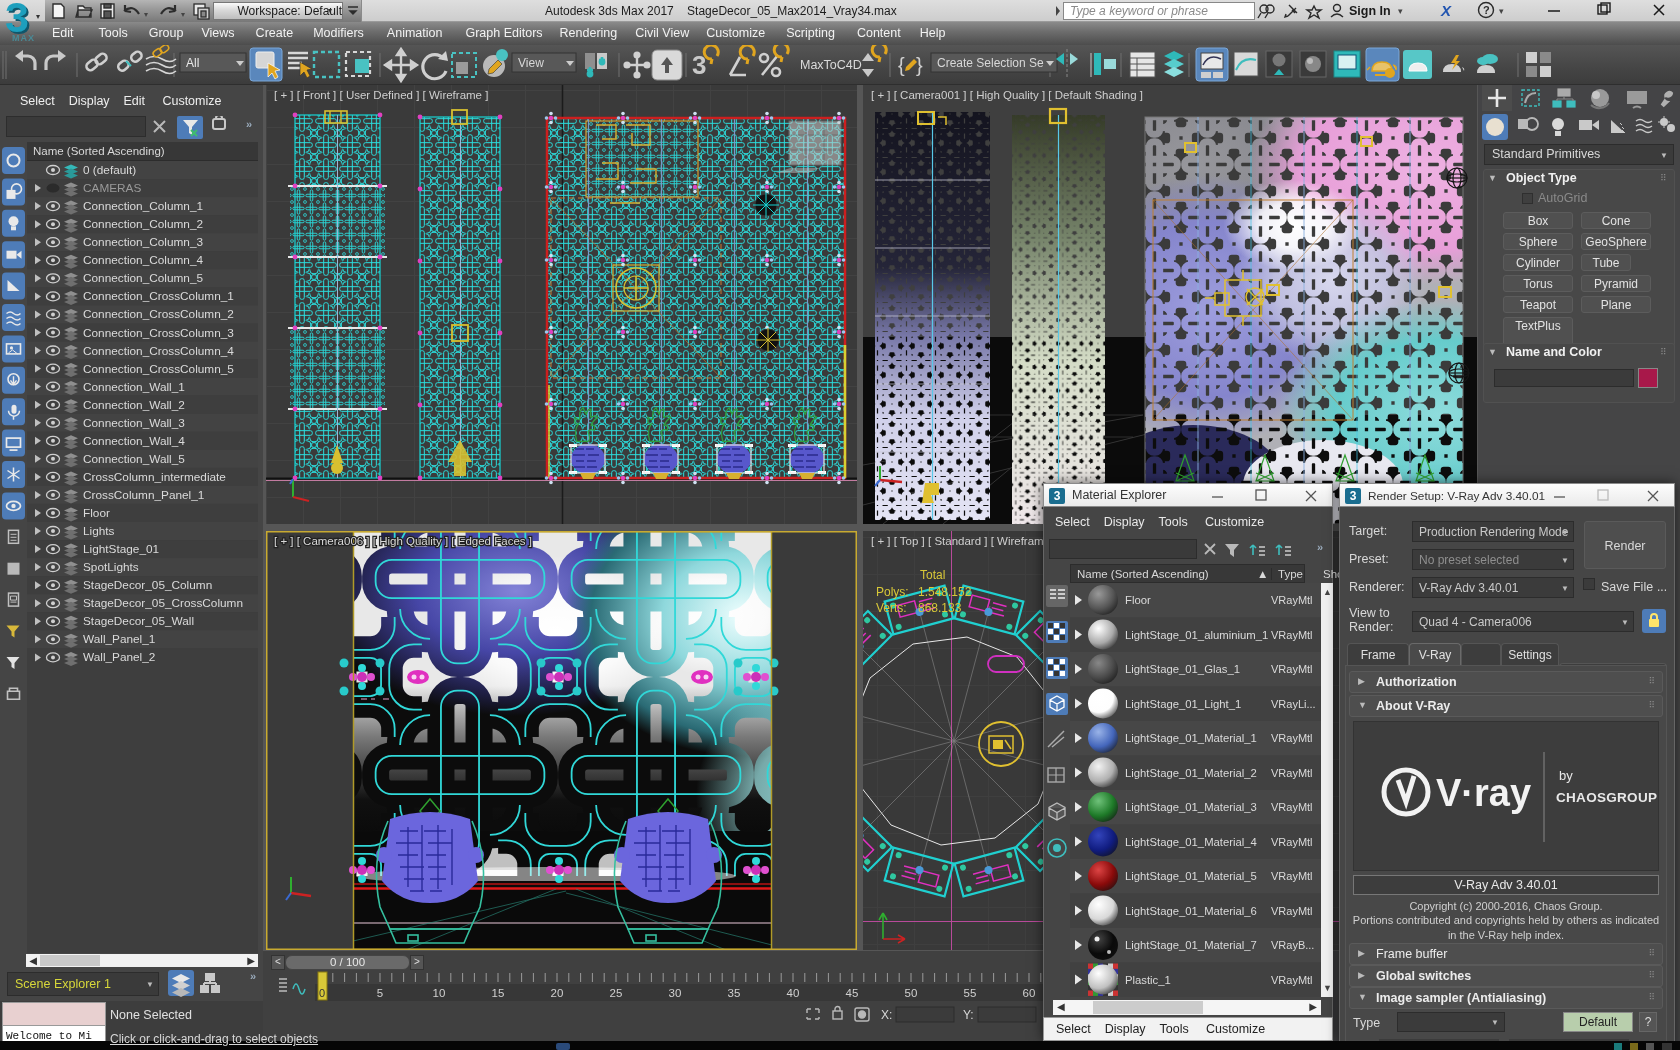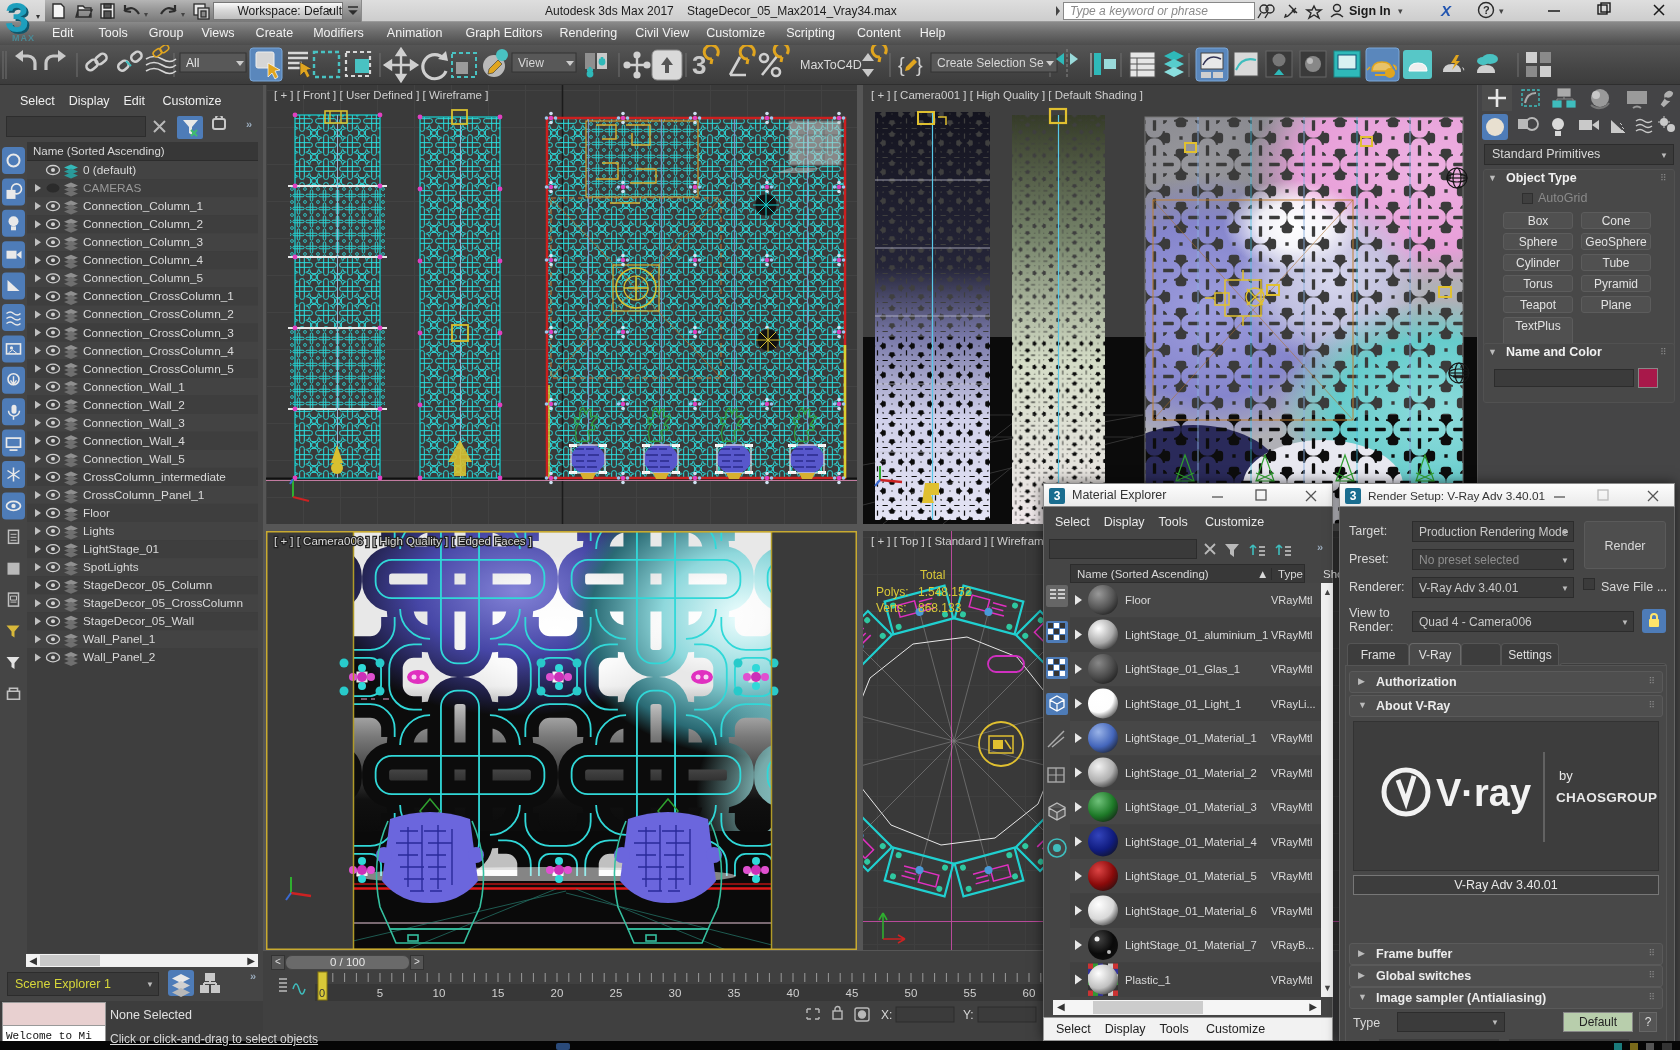--- a/index.html
+++ b/index.html
@@ -1393,21 +1393,21 @@
     <div class="abs" style="left:10px;top:88px;color:#bbb;font-size:9px;">▼</div>
     <div class="abs" style="left:28px;top:86px;color:#f0f0f0;font-size:12.5px;font-weight:bold;">Object Type</div>
     <div class="abs" style="left:182px;top:88px;color:#888;font-size:9px;">⠿</div>
     <div class="abs" style="left:44px;top:108px;width:11px;height:11px;background:#3f3f3f;border:1px solid #2f2f2f;"></div>
     <div class="abs" style="left:60px;top:106px;color:#8a8a8a;font-size:12.5px;">AutoGrid</div>
     <div class="abs" style="left:25px;top:127px;width:70px;height:17px;background:#505050;border:1px solid #5c5c5c;border-radius:3px;color:#e2e2e2;font-size:12px;text-align:center;padding-top:1px;">Box</div>
     <div class="abs" style="left:103px;top:127px;width:70px;height:17px;background:#505050;border:1px solid #5c5c5c;border-radius:3px;color:#e2e2e2;font-size:12px;text-align:center;padding-top:1px;">Cone</div>
     <div class="abs" style="left:25px;top:148px;width:70px;height:17px;background:#505050;border:1px solid #5c5c5c;border-radius:3px;color:#e2e2e2;font-size:12px;text-align:center;padding-top:1px;">Sphere</div>
     <div class="abs" style="left:103px;top:148px;width:70px;height:17px;background:#505050;border:1px solid #5c5c5c;border-radius:3px;color:#e2e2e2;font-size:12px;text-align:center;padding-top:1px;">GeoSphere</div>
     <div class="abs" style="left:25px;top:169px;width:70px;height:17px;background:#505050;border:1px solid #5c5c5c;border-radius:3px;color:#e2e2e2;font-size:12px;text-align:center;padding-top:1px;">Cylinder</div>
-    <div class="abs" style="left:103px;top:169px;width:70px;height:17px;background:#505050;border:1px solid #5c5c5c;border-radius:3px;color:#e2e2e2;font-size:12px;text-align:center;padding-top:1px;">Tube</div>
+    <div class="abs" style="left:103px;top:169px;width:50px;height:17px;background:#505050;border:1px solid #5c5c5c;border-radius:3px;color:#e2e2e2;font-size:12px;text-align:center;padding-top:1px;">Tube</div>
     <div class="abs" style="left:25px;top:190px;width:70px;height:17px;background:#505050;border:1px solid #5c5c5c;border-radius:3px;color:#e2e2e2;font-size:12px;text-align:center;padding-top:1px;">Torus</div>
     <div class="abs" style="left:103px;top:190px;width:70px;height:17px;background:#505050;border:1px solid #5c5c5c;border-radius:3px;color:#e2e2e2;font-size:12px;text-align:center;padding-top:1px;">Pyramid</div>
     <div class="abs" style="left:25px;top:211px;width:70px;height:17px;background:#505050;border:1px solid #5c5c5c;border-radius:3px;color:#e2e2e2;font-size:12px;text-align:center;padding-top:1px;">Teapot</div>
     <div class="abs" style="left:103px;top:211px;width:70px;height:17px;background:#505050;border:1px solid #5c5c5c;border-radius:3px;color:#e2e2e2;font-size:12px;text-align:center;padding-top:1px;">Plane</div>
     <div class="abs" style="left:25px;top:232px;width:70px;height:31px;background:#505050;border:1px solid #5c5c5c;border-radius:3px;color:#e2e2e2;font-size:12px;text-align:center;padding-top:1px;">TextPlus</div>
     <div class="abs" style="left:5px;top:258px;width:192px;height:60px;background:#484848;border:1px solid #515151;border-radius:3px;"></div>
     <div class="abs" style="left:10px;top:262px;color:#bbb;font-size:9px;">▼</div>
     <div class="abs" style="left:28px;top:260px;color:#f0f0f0;font-size:12.5px;font-weight:bold;">Name and Color</div>
     <div class="abs" style="left:182px;top:262px;color:#888;font-size:9px;">⠿</div>
     <div class="abs" style="left:16px;top:284px;width:140px;height:18px;background:#3b3b3b;border:1px solid #2c2c2c;"></div>
@@ -1833,23 +1833,24 @@
           <circle cx="52" cy="70" r="22" stroke-width="5"></circle>
           <path d="M44 58 l8 22 8 -26" stroke-width="5"></path>
           <text x="82" y="84" fill="#f2f2f2" font-size="38" font-weight="bold" font-family="Liberation Sans" stroke="none">V·ray</text>
           <path d="M190 30 v90" stroke="#888" stroke-width="1"></path>
           <text x="205" y="58" fill="#e8e8e8" font-size="13" font-family="Liberation Sans" stroke="none">by</text>
           <text x="202" y="80" fill="#e8e8e8" font-size="13.5" font-weight="bold" font-family="Liberation Sans" stroke="none" letter-spacing="0.3">CHAOSGROUP</text>
         </g>
       </svg>
     </div>
     <div class="abs" style="left:14px;top:392px;width:306px;height:20px;background:#3d3d3d;border:1px solid #777;color:#e8e8e8;font-size:12.5px;text-align:center;padding-top:2px;">V-Ray Adv 3.40.01</div>
+    <div class="abs" style="left:8px;top:416px;width:318px;color:#d0d0d0;font-size:11px;text-align:center;line-height:1.3;">Copyright (c) 2000-2016, Chaos Group.<br>Portions contributed and copyrights held by others as indicated<br>in the V-Ray help index.</div>
     <div class="abs" style="left:10px;top:460px;width:314px;height:22px;background:#4e4e4e;border:1px solid #5a5a5a;border-radius:3px;">
         <span style="position:absolute;left:8px;top:4px;color:#bbb;font-size:9px;">▶</span>
-        <span style="position:absolute;left:26px;top:3px;color:#ececec;font-size:12.5px;font-weight:bold;">Frame buffer</span>
+        <span style="position:absolute;left:26px;top:3px;color:#ececec;font-size:12.5px;font-weight:normal;">Frame buffer</span>
         <span style="position:absolute;right:6px;top:4px;color:#888;font-size:9px;letter-spacing:1px;">⠿</span>
       </div>
     <div class="abs" style="left:10px;top:482px;width:314px;height:22px;background:#4e4e4e;border:1px solid #5a5a5a;border-radius:3px;">
         <span style="position:absolute;left:8px;top:4px;color:#bbb;font-size:9px;">▶</span>
         <span style="position:absolute;left:26px;top:3px;color:#ececec;font-size:12.5px;font-weight:bold;">Global switches</span>
         <span style="position:absolute;right:6px;top:4px;color:#888;font-size:9px;letter-spacing:1px;">⠿</span>
       </div>
     <div class="abs" style="left:10px;top:504px;width:314px;height:22px;background:#4e4e4e;border:1px solid #5a5a5a;border-radius:3px;">
         <span style="position:absolute;left:8px;top:4px;color:#bbb;font-size:9px;">▼</span>
         <span style="position:absolute;left:26px;top:3px;color:#ececec;font-size:12.5px;font-weight:bold;">Image sampler (Antialiasing)</span>

